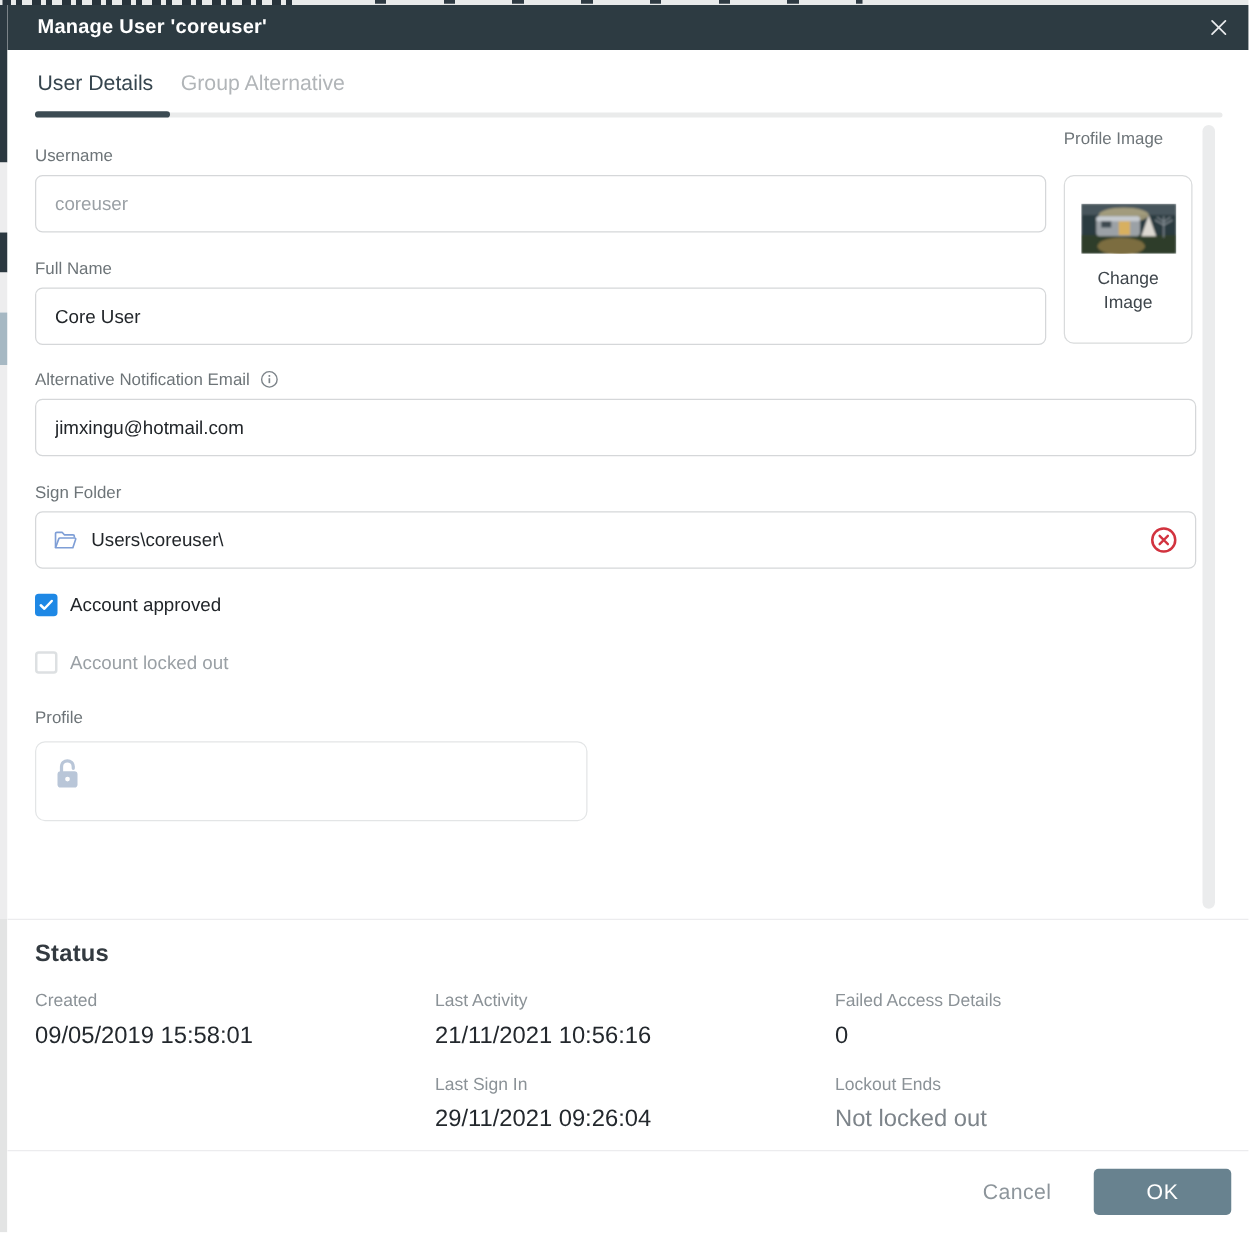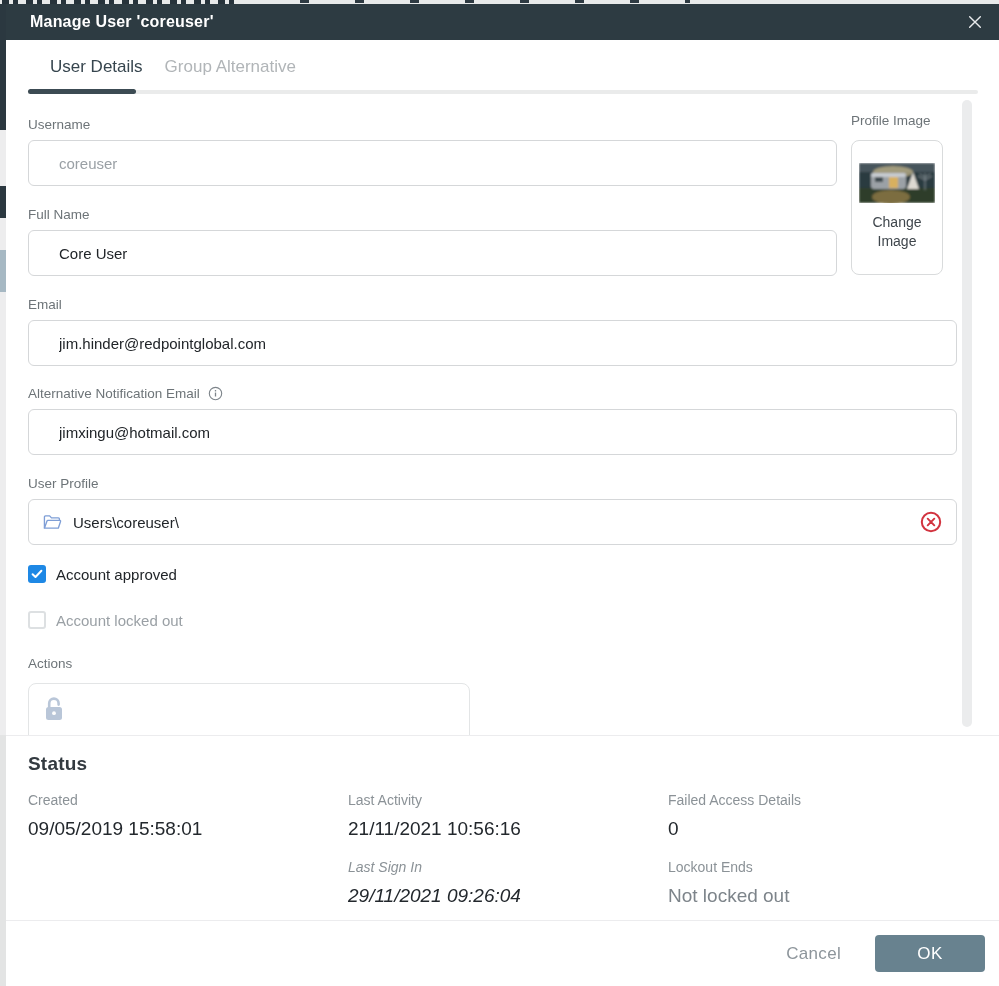--- a/index.html
+++ b/index.html
@@ -28,74 +28,74 @@
 
   .modal-header { flex:none; height:36px; background:#2d3b42; display:flex; align-items:center;
     padding:0 24px; position:relative; }
   .modal-title { color:#fff; font-size:16px; font-weight:700; letter-spacing:.2px; }
   .close-btn { position:absolute; right:15px; top:50%; transform:translateY(-50%); width:18px; height:18px;
     cursor:pointer; display:flex; align-items:center; justify-content:center; }
 
   .tabs { flex:none; height:54px; padding:14px 21px 0 22px; }
   .tab-row { display:flex; gap:22px; padding-left:2px; }
   .tab { font-size:17px; font-weight:500; color:#b1b5b8; cursor:pointer; line-height:26px; }
-  .tab.active { color:#36454e;margin-left:20px; }
+  .tab.active { color:#36454e; }
   .inkbar { position:relative; height:5px; margin-top:9px; }
   .inkbar .track { position:absolute; left:0; right:0; top:1px; height:4px; background:#eaebeb; border-radius:2px; }
   .inkbar .bar { position:absolute; left:0; top:0; width:108px; height:5px; background:#3c4b53; border-radius:2.5px; }
 
   .content { position:relative; flex:none; height:641px; overflow:hidden; padding:0 0 0 22px; }
 
   .form-group { width:929px; }
   .form-group.narrow { width:809px; }
   .g1 { margin-top:21px; } .g2 { margin-top:19px; } .g3 { margin-top:19px; }
   .g4 { margin-top:18px; } .g5 { margin-top:19px; }
   .form-label { font-size:13.5px; color:#6d7478; display:flex; align-items:center; gap:8px;
     height:18px; margin-bottom:7px; }
   .text-input { display:block; width:100%; height:46px; border:1px solid #d5d7d9; border-radius:6px;
-    font-size:15px; color:#212529; padding:0 30px; background:#fff; outline:none; font-family:inherit; }
+    font-size:15px; color:#212529; padding:0 15px; background:#fff; outline:none; font-family:inherit; }
   .text-input.disabled { color:#9aa0a5; }
   .folder-input { display:flex; align-items:center; width:100%; height:46px; border:1px solid #d5d7d9;
     border-radius:6px; padding:0 14px; gap:11px; }
   .folder-text { font-size:15px; color:#212529; flex:1; }
   .remove-btn { width:22px; height:22px; cursor:pointer; flex:none; display:flex; }
 
   .checkbox-row { display:flex; align-items:center; gap:10px; margin-top:20px; cursor:pointer; width:300px; }
   .checkbox-row.second { margin-top:28px; cursor:default; }
   .cb { width:18px; height:18px; border-radius:3px; flex:none; }
   .cb.checked { background:#1e88e5; display:flex; align-items:center; justify-content:center; }
   .cb.unchecked { border:2px solid #dde0e2; background:#fff; }
   .cb-label { font-size:15px; color:#212529; }
   .cb-label.muted { color:#9aa0a5; }
 
   .actions-label { margin-top:25px; }
   .action-card { margin-top:11px; width:442px; height:64px; border:1px solid #e3e5e6; border-radius:8px;
     display:flex; align-items:flex-start; padding:11px 14px; gap:12px; }
   .action-text { font-size:15px; line-height:26px; color:#c3c7ca; }
   .action-title { font-weight:700; color:#9aa0a6; }
 
-  .profile-label { position:absolute; left:845px; top:19px; font-size:13.5px; color:#6d7478; }
-  .profile-card { position:absolute; left:845px; top:46px; width:92px; height:135px;
+  .profile-label { position:absolute; left:845px; top:9px; font-size:13.5px; color:#6d7478; }
+  .profile-card { position:absolute; left:845px; top:46px; width:103px; height:135px;
     border:1px solid #d9dbdc; border-radius:8px; display:flex; flex-direction:column; align-items:center;
     cursor:pointer; background:#fff; }
   .photo { margin-top:22px; width:76px; height:40px; flex:none; }
   .change-label { margin-top:10px; font-size:14px; color:#3f464c; text-align:center; width:64px; line-height:19px; }
 
   .scrollbar { position:absolute; right:27px; top:6px; width:10px; height:627px; background:#ebeced; border-radius:5px; cursor:pointer; }
 
   .status-panel { flex:none; height:185px; border-top:1px solid #ececee; padding:17px 22px 0; background:#fff; }
   .status-heading { font-size:19px; font-weight:600; color:#333a40; letter-spacing:.2px; }
   .status-grid { margin-top:17px; display:grid; grid-template-columns:320px 320px 1fr; row-gap:19px; }
   .s-label { font-size:14px; color:#8b9297; margin-bottom:10px; }
   .s-value { font-size:19px; color:#23282d; }
   .s-value.muted { color:#7d848a; }
   .cell-created { grid-column:1; grid-row:1; }
   .cell-lastactivity { grid-column:2; grid-row:1; }
   .cell-failed { grid-column:3; grid-row:1; }
-  .cell-lastsignin { grid-column:2; grid-row:2;font-style:italic; }
+  .cell-lastsignin { grid-column:2; grid-row:2; }
   .cell-lockout { grid-column:3; grid-row:2; }
 
   .footer { flex:1; border-top:1px solid #ececee; display:flex; align-items:center; justify-content:flex-end;
     padding-right:14px; background:#fff; }
   .cancel-btn { font-size:17px; color:#8d959b; font-weight:400; padding:8px 14px; margin-right:20px;
     cursor:pointer; letter-spacing:.3px; background:none; border:none; font-family:inherit; }
   .ok-btn { width:110px; height:37px; background:#68828f; border:none; border-radius:4px; color:#fff;
     font-size:17px; font-weight:500; letter-spacing:.5px; cursor:pointer; font-family:inherit; }
 </style>
 </head>
@@ -141,41 +141,37 @@
       <div class="form-group narrow g1">
         <div class="form-label">Username</div>
         <input class="text-input disabled" type="text" readonly="" value="coreuser" style="">
       </div>
 
       <div class="form-group narrow g2">
         <div class="form-label">Full Name</div>
         <input class="text-input" type="text" value="Core User" style="">
       </div>
 
-      <div class="form-group g3">
-        <div class="form-label">Email</div>
-        <input class="text-input" type="text" value="jim.hinder@redpointglobal.com" style="">
-      </div>
 
       <div class="form-group g4">
         <div class="form-label">
           <span>Alternative Notification Email</span>
           <span style="display:flex;">
             <svg width="15" height="15" viewBox="0 0 16 16">
                 <circle cx="8" cy="8" r="6.6" fill="none" stroke="#7d848a" stroke-width="1.2"></circle>
                 <rect x="7.3" y="7" width="1.4" height="4.2" fill="#7d848a"></rect>
                 <rect x="7.3" y="4.3" width="1.4" height="1.5" fill="#7d848a"></rect>
               </svg>
           </span>
         </div>
         <input class="text-input" type="text" value="jimxingu@hotmail.com" style="">
       </div>
 
       <div class="form-group g5">
-        <div class="form-label">User Profile</div>
+        <div class="form-label">Sign Folder</div>
         <div class="folder-input">
           <span style="display:flex;">
             <svg width="19" height="17" viewBox="0 0 20 17">
               <path d="M1.5 14.5 V2.6 a1.1 1.1 0 0 1 1.1-1.1 h4.4 l1.9 2.1 h7.3 a1.1 1.1 0 0 1 1.1 1.1 v1.2" fill="none" stroke="#7e9ed6" stroke-width="1.4" stroke-linejoin="round"></path>
               <path d="M1.5 14.5 L4.2 7 a1.1 1.1 0 0 1 1-.7 h12.5 a.8 .8 0 0 1 .76 1.06 L16.1 14.5 Z" fill="#fff" stroke="#7e9ed6" stroke-width="1.4" stroke-linejoin="round"></path>
             </svg>
           </span>
           <span class="folder-text">Users\coreuser\</span>
           <span class="remove-btn">
             <svg width="22" height="22" viewBox="0 0 22 22">
@@ -193,21 +189,21 @@
             </svg>
         </span>
         <span class="cb-label">Account approved</span>
       </div>
 
       <div class="checkbox-row second">
         <span class="cb unchecked"></span>
         <span class="cb-label muted">Account locked out</span>
       </div>
 
-      <div class="form-label actions-label">Actions</div>
+      <div class="form-label actions-label">Profile</div>
       <div class="action-card">
         <span style="display:flex; margin-top:1px;">
           <svg width="22" height="26" viewBox="0 0 22 26">
             <path d="M6.2 11 V7.3 a4.7 4.7 0 0 1 9.4 0 V8.6" fill="none" stroke="#b9c6d8" stroke-width="2.6" stroke-linecap="round"></path>
             <rect x="3" y="11" width="16" height="13" rx="2.5" fill="#b9c6d8"></rect>
             <circle cx="11" cy="17.2" r="1.9" fill="#fdfdfd"></circle>
           </svg>
         </span>
       </div>
 

